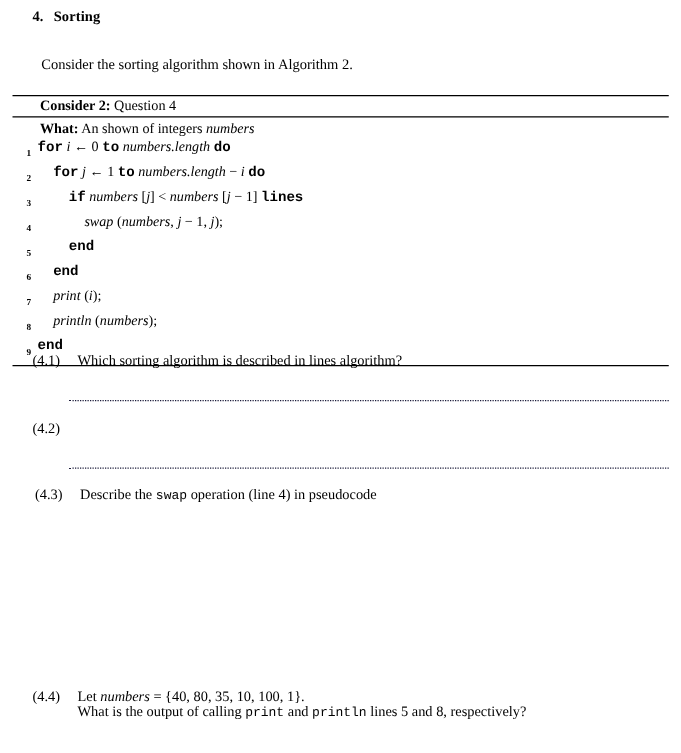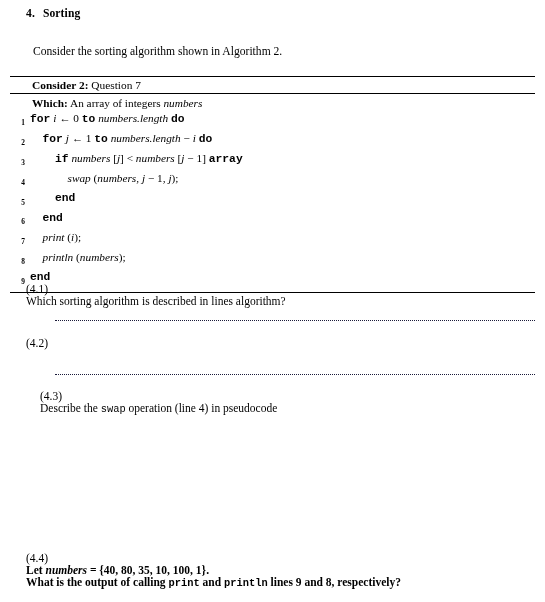--- a/index.html
+++ b/index.html
@@ -90,25 +90,24 @@
   .code { padding-left: 2px; }
   .kw { font-weight: bold; font-family: Liberation Mono, monospace; }
   .id { font-style: italic; }
 
   
   .q {
     position: absolute;
     display: flex;
     font-size: 11.5px;
     white-space: nowrap;
-    flex-direction: column;
   }
   .q-label { width: 36px; min-width: 36px; }
   .q-text { }
-  .q-text .line2 { display: block; font-weight: bold; }
+  .q-text .line2 { display: block; }
   .mono {
     font-family: "Liberation Mono", "DejaVu Sans Mono", monospace;
     font-size: 10.4px;
   }
 
   .dots {
     position: absolute;
     left: 55px;
     width: 480px;
     height: 1px;
@@ -123,27 +122,27 @@
   <div class="sec-head">
     <span class="sec-num">4.</span><span>Sorting</span>
   </div>
 
   <div class="intro">Consider the sorting algorithm shown in Algorithm 2.</div>
 
   <div class="algo">
     <div class="rule-thick"></div>
     <div class="algo-caption">
       <b>Consider 2:</b>
-      <span>Question 7</span>
+      <span>Question 4</span>
     </div>
     <div class="rule-thin"></div>
     <div class="algo-body">
       <div class="algo-input">
-        <b>Which:</b>
-        <span>An array of integers</span>
+        <b>What:</b>
+        <span>An shown of integers</span>
         <i>numbers</i>
       </div>
       <div id="algo-lines">
           <div class="line">
             <span class="lineno">1</span>
             <span class="bars"></span>
             <span class="code"><span class="kw">for</span> <span class="id">i</span> <span>← 0</span> <span class="kw">to</span> <span class="id">numbers.length</span> <span class="kw">do</span></span>
           </div>
           <div class="line">
             <span class="lineno">2</span>
@@ -151,21 +150,21 @@
               <span class="bar"></span>
             </span>
             <span class="code"><span class="kw">for</span> <span class="id">j</span> <span>← 1</span> <span class="kw">to</span> <span class="id">numbers.length</span> <span>−</span> <span class="id">i</span> <span class="kw">do</span></span>
           </div>
           <div class="line">
             <span class="lineno">3</span>
             <span class="bars">
               <span class="bar"></span>
               <span class="bar"></span>
             </span>
-            <span class="code"><span class="kw">if</span> <span class="id">numbers</span> <span>[</span><span class="id">j</span><span>]</span> <span>&lt;</span> <span class="id">numbers</span> <span>[</span><span class="id">j</span> <span>− 1]</span> <span class="kw">array</span></span>
+            <span class="code"><span class="kw">if</span> <span class="id">numbers</span> <span>[</span><span class="id">j</span><span>]</span> <span>&lt;</span> <span class="id">numbers</span> <span>[</span><span class="id">j</span> <span>− 1]</span> <span class="kw">lines</span></span>
           </div>
           <div class="line">
             <span class="lineno">4</span>
             <span class="bars">
               <span class="bar"></span>
               <span class="bar"></span>
               <span class="bar"></span>
             </span>
             <span class="code"><span class="id">swap</span> <span>(</span><span class="id">numbers</span><span>,</span> <span class="id">j</span> <span>− 1,</span> <span class="id">j</span><span>);</span></span>
           </div>
@@ -212,26 +211,26 @@
     <span class="q-label">(4.1)</span>
     <span class="q-text">Which sorting algorithm is described in lines algorithm?</span>
   </div>
   <div class="dots" style="top:320px;"></div>
 
   <div class="q" style="left:26px; top:337px;gap:19px;">
     <span class="q-label">(4.2)</span>
   </div>
   <div class="dots" style="top:374px;"></div>
 
-  <div class="q" style="left:40px; top:390px;">
+  <div class="q" style="left:28px; top:390px;">
     <span class="q-label">(4.3)</span>
     <span class="q-text"><span>Describe the</span> <span class="mono">swap</span> <span>operation (line 4) in pseudocode</span></span>
   </div>
 
   <div class="q" style="left:26px; top:552px;">
     <span class="q-label">(4.4)</span>
     <span class="q-text">
       <span class="line2"><span>Let</span> <i>numbers</i> <span>= {40, 80, 35, 10, 100, 1}.</span></span>
-      <span class="line2"><span>What is the output of calling</span> <span class="mono">print</span> <span>and</span> <span class="mono">println</span> <span>lines 9 and 8, respectively?</span></span>
+      <span class="line2"><span>What is the output of calling</span> <span class="mono">print</span> <span>and</span> <span class="mono">println</span> <span>lines 5 and 8, respectively?</span></span>
     </span>
   </div>
 
 </div>
 
 </body></html>

